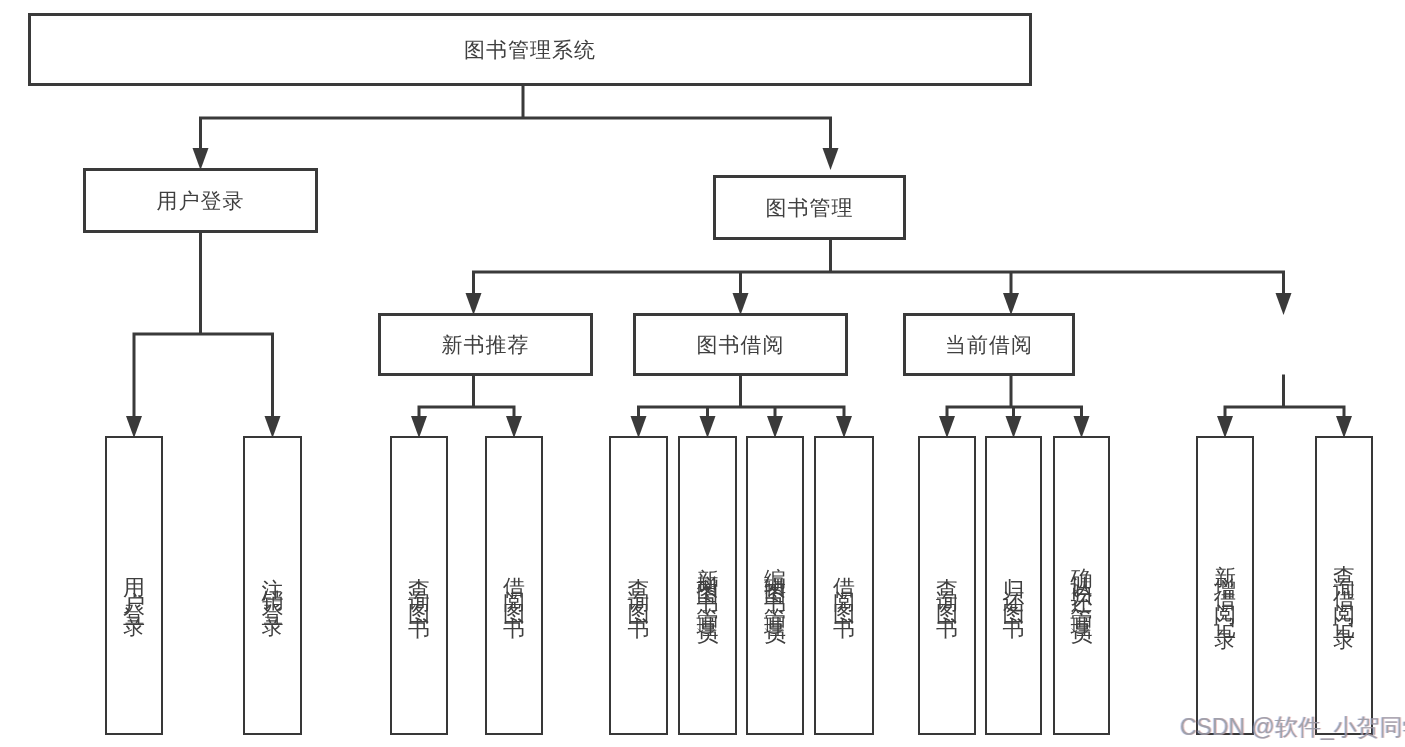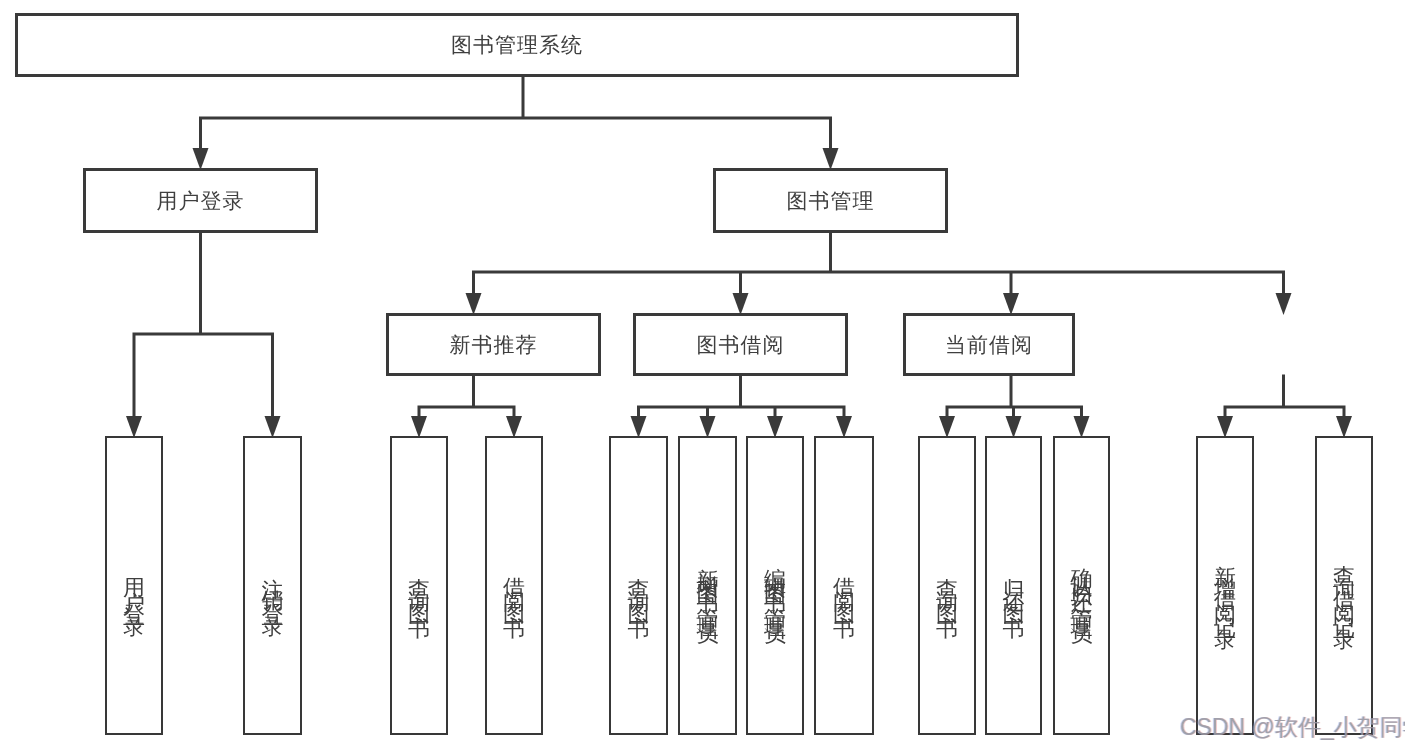--- a/index.html
+++ b/index.html
@@ -87,30 +87,30 @@
       <polygon points="836,416 852,416 844,438" fill="#3a3a3a"></polygon>
       <path d="M 1011 376 L 1011 407 M 947 407 L 1081.5 407 M 947 407 L 947 425 M 1013.5 407 L 1013.5 425 M 1081.5 407 L 1081.5 425" fill="none" stroke="#3a3a3a" stroke-width="3" stroke-linecap="square"></path>
       <polygon points="939,416 955,416 947,438" fill="#3a3a3a"></polygon>
       <polygon points="1005.5,416 1021.5,416 1013.5,438" fill="#3a3a3a"></polygon>
       <polygon points="1073.5,416 1089.5,416 1081.5,438" fill="#3a3a3a"></polygon>
       <path d="M 1283.5 376 L 1283.5 407 M 1225 407 L 1344 407 M 1225 407 L 1225 425 M 1344 407 L 1344 425" fill="none" stroke="#3a3a3a" stroke-width="3" stroke-linecap="square"></path>
       <polygon points="1217,416 1233,416 1225,438" fill="#3a3a3a"></polygon>
       <polygon points="1336,416 1352,416 1344,438" fill="#3a3a3a"></polygon>
     </svg>
 
-  <div class="node h" style="left: 15px; top: 13px; width: 1004px; height: 64px; text-align: right;">
+  <div class="node h" style="left: 28px; top: 13px; width: 1004px; height: 73px; text-align: right;">
       <span class="lbl">图书管理系统</span>
     </div>
     <div class="node h" style="left: 83px; top: 168px; width: 235px; height: 65px;">
       <span class="lbl">用户登录</span>
     </div>
-    <div class="node h" style="left: 713px; top: 168px; width: 235px; height: 65px;">
+    <div class="node h" style="left: 713px; top: 175px; width: 193px; height: 65px;">
       <span class="lbl">图书管理</span>
     </div>
-    <div class="node h" style="left: 386px; top: 313px; width: 215px; height: 63px;">
+    <div class="node h" style="left: 378px; top: 313px; width: 215px; height: 63px;">
       <span class="lbl">新书推荐</span>
     </div>
     <div class="node h" style="left: 633px; top: 313px; width: 215px; height: 63px;">
       <span class="lbl">图书借阅</span>
     </div>
     <div class="node h" style="left: 903px; top: 313px; width: 172px; height: 63px;">
       <span class="lbl">当前借阅</span>
     </div>
     <div class="node v" style="left: 105px; top: 436px; width: 58px; height: 299px;">
       <span class="lbl" style="letter-spacing: 13px;">用户登录</span>

